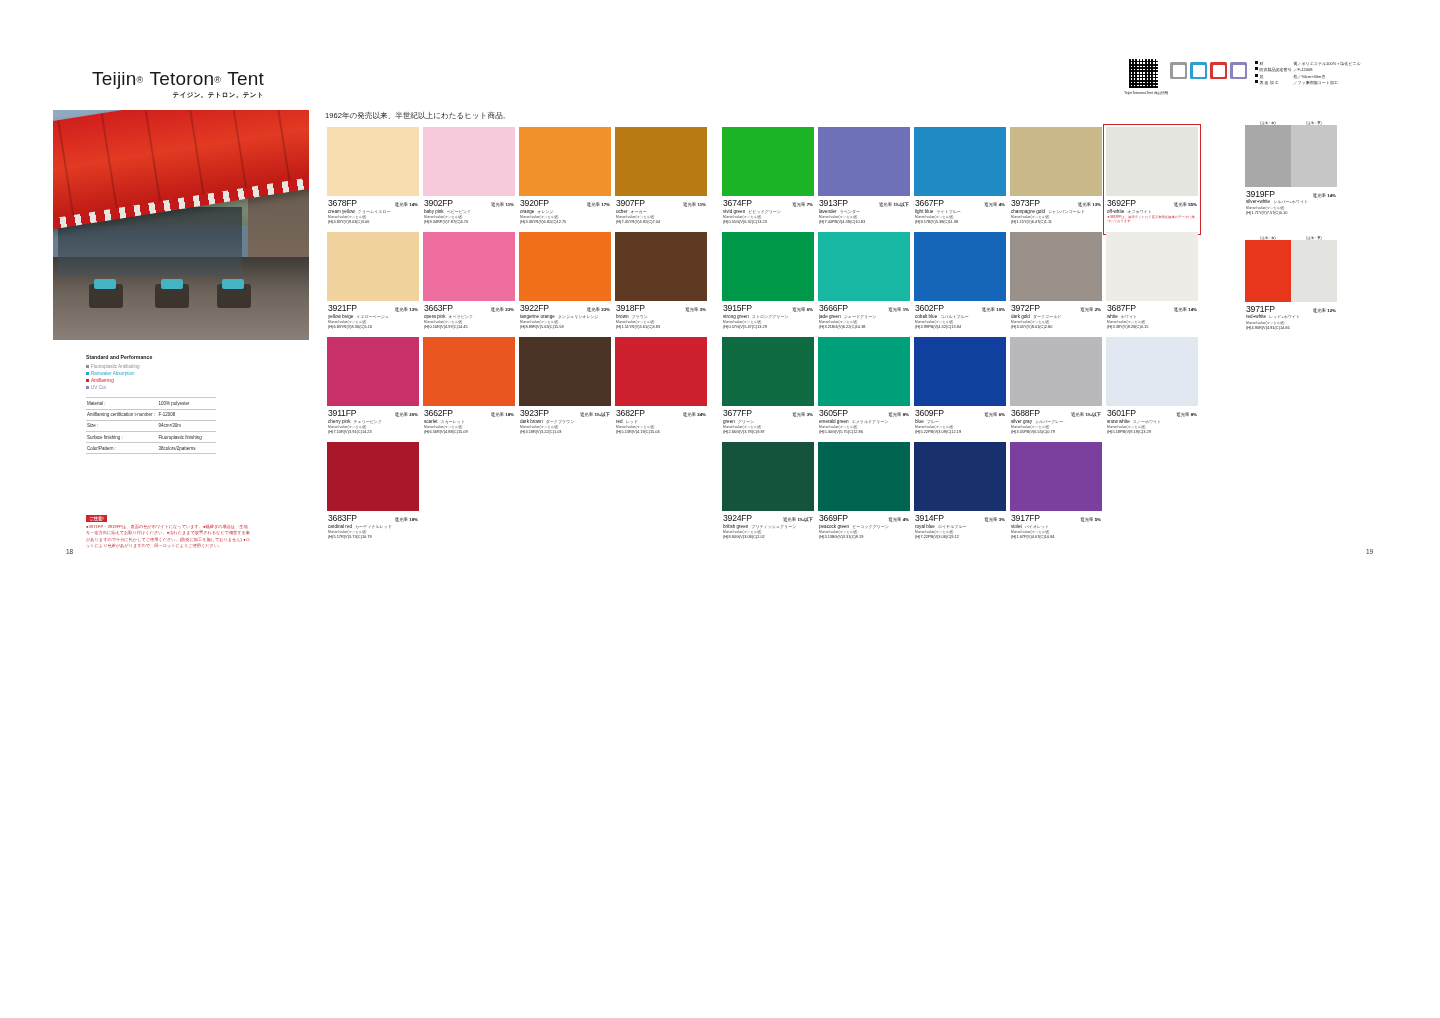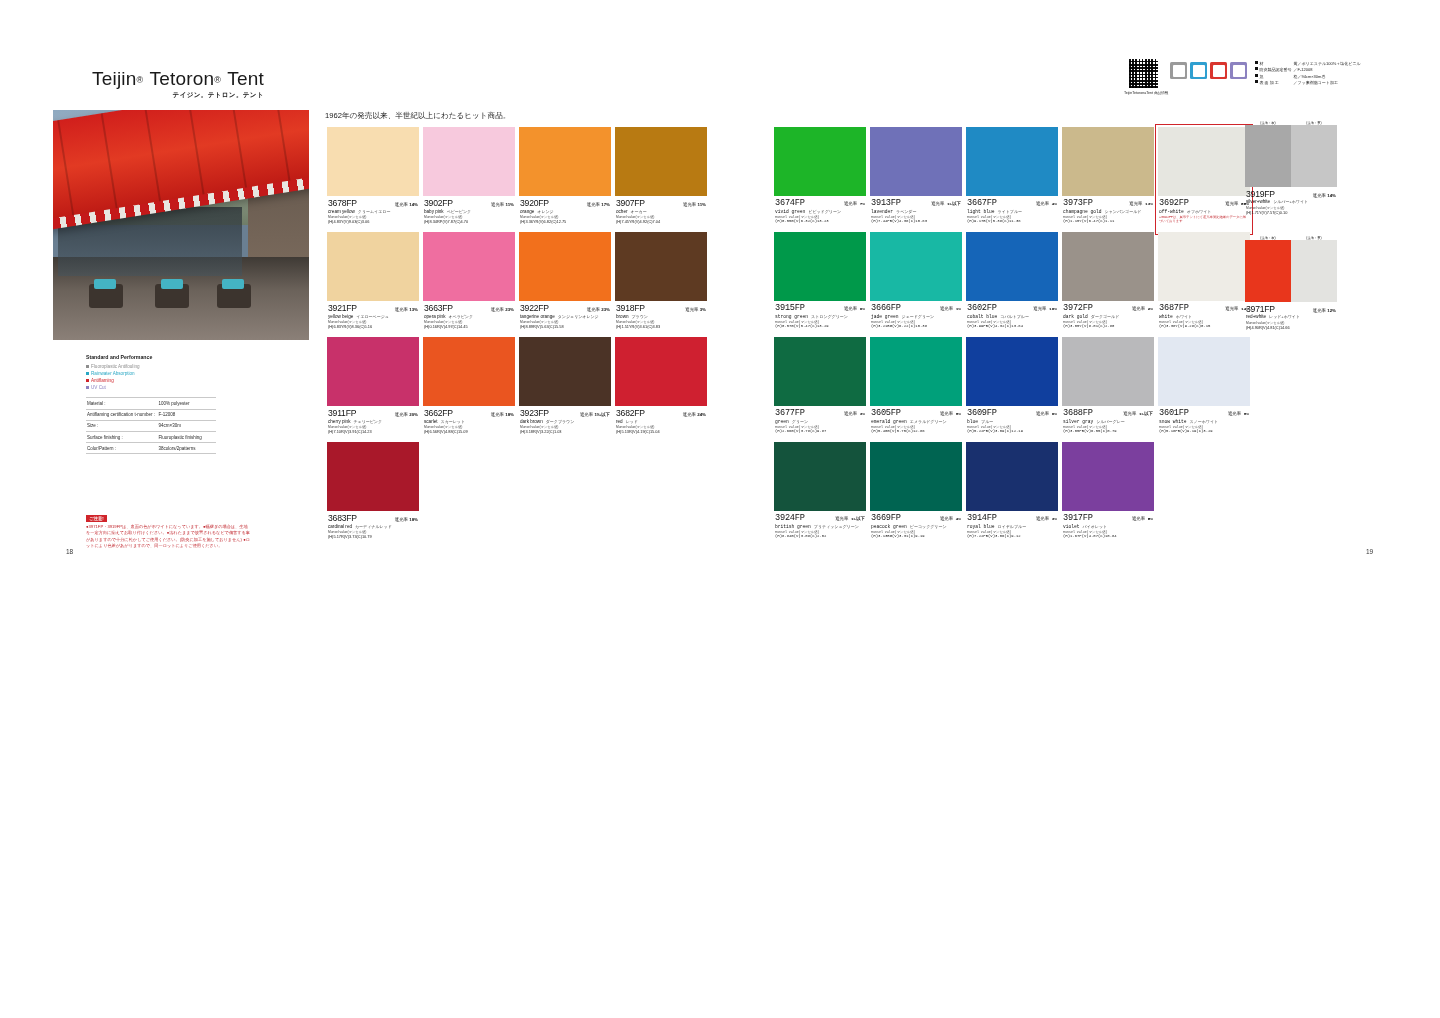--- a/index.html
+++ b/index.html
@@ -231,21 +231,21 @@
     vertical-align: 1px;
   }
 
   
   .grid {
     position: absolute;
     display: grid;
     gap: 0 4px;
   }
   #grid-left  { left: 327px; top: 127px; grid-template-columns: repeat(4, 92px); }
-  #grid-right { left: 774px; top: 127px; grid-template-columns: repeat(5, 92px); font-family: Liberation Mono, monospace; }
+  #grid-right { left: 722px; top: 127px; grid-template-columns: repeat(5, 92px); }
 
   .cell { width: 92px; height: 105px; position: relative; }
   .chip { width: 92px; height: 69px; display: block; position: relative; }
   .chip.split { display: flex; }
   .chip.split > span { flex: 1 1 50%; height: 100%; display: block; }
 
   .cell.highlight {
     outline: 1px solid #d0242a;
     outline-offset: 2px;
   }

